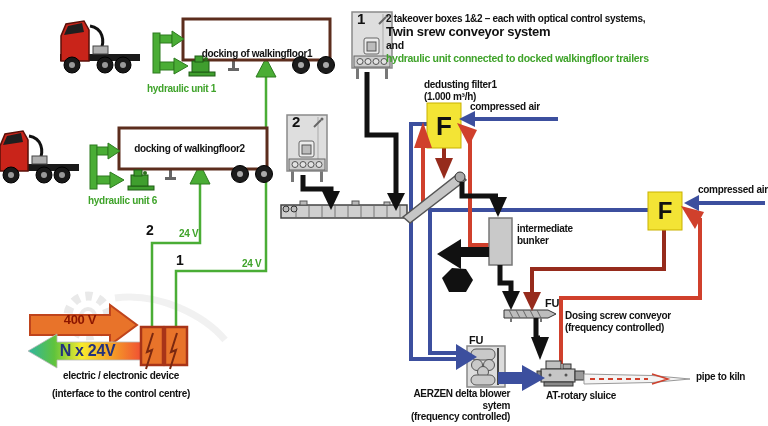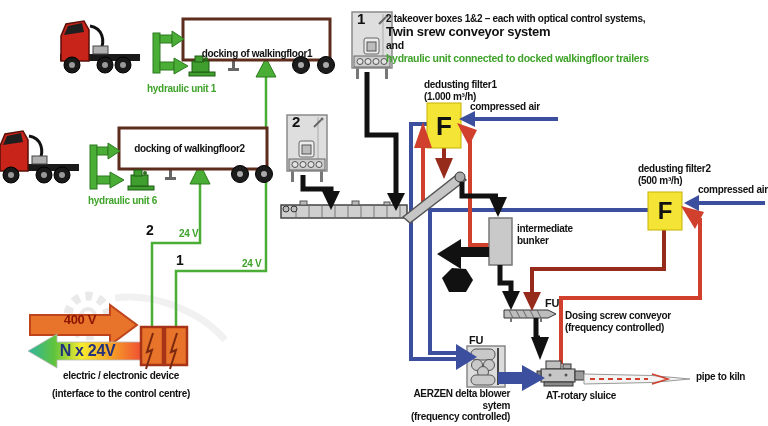--- a/index.html
+++ b/index.html
@@ -270,22 +270,20 @@
 <div class="lbl green-txt" style="left:88px;top:195px">hydraulic unit 6</div>
 
 <div class="lbl num" style="left:357px;top:13px">1</div>
 <div class="lbl num" style="left:292px;top:116px">2</div>
 
 <div class="lbl" style="left:424px;top:79px">dedusting filter1
 (1.000 m³/h)</div>
 <div class="lbl" style="left:470px;top:101px">compressed air</div>
 <div class="lbl ctr f-letter" style="left:427px;top:103px;width:34px;height:45px">F</div>
 
-<div class="lbl" style="left:638px;top:163px">dedusting filter2
-(500 m³/h)</div>
 <div class="lbl" style="left:698px;top:184px">compressed air</div>
 <div class="lbl ctr f-letter" style="left:648px;top:192px;width:34px;height:38px;font-size:24px">F</div>
 
 <div class="lbl" style="left:146px;top:224px;font-size:14px">2</div>
 <div class="lbl green-txt" style="left:179px;top:228px">24 V</div>
 <div class="lbl" style="left:176px;top:254px;font-size:14px">1</div>
 <div class="lbl green-txt" style="left:242px;top:258px">24 V</div>
 
 <div class="lbl ctr darkred-txt" style="left:40px;top:313px;width:80px;height:14px;font-size:13px">400 V</div>
 <div class="lbl ctr navy-txt" style="left:45px;top:345px;width:85px;height:12px;font-size:16px">N x 24V</div>

